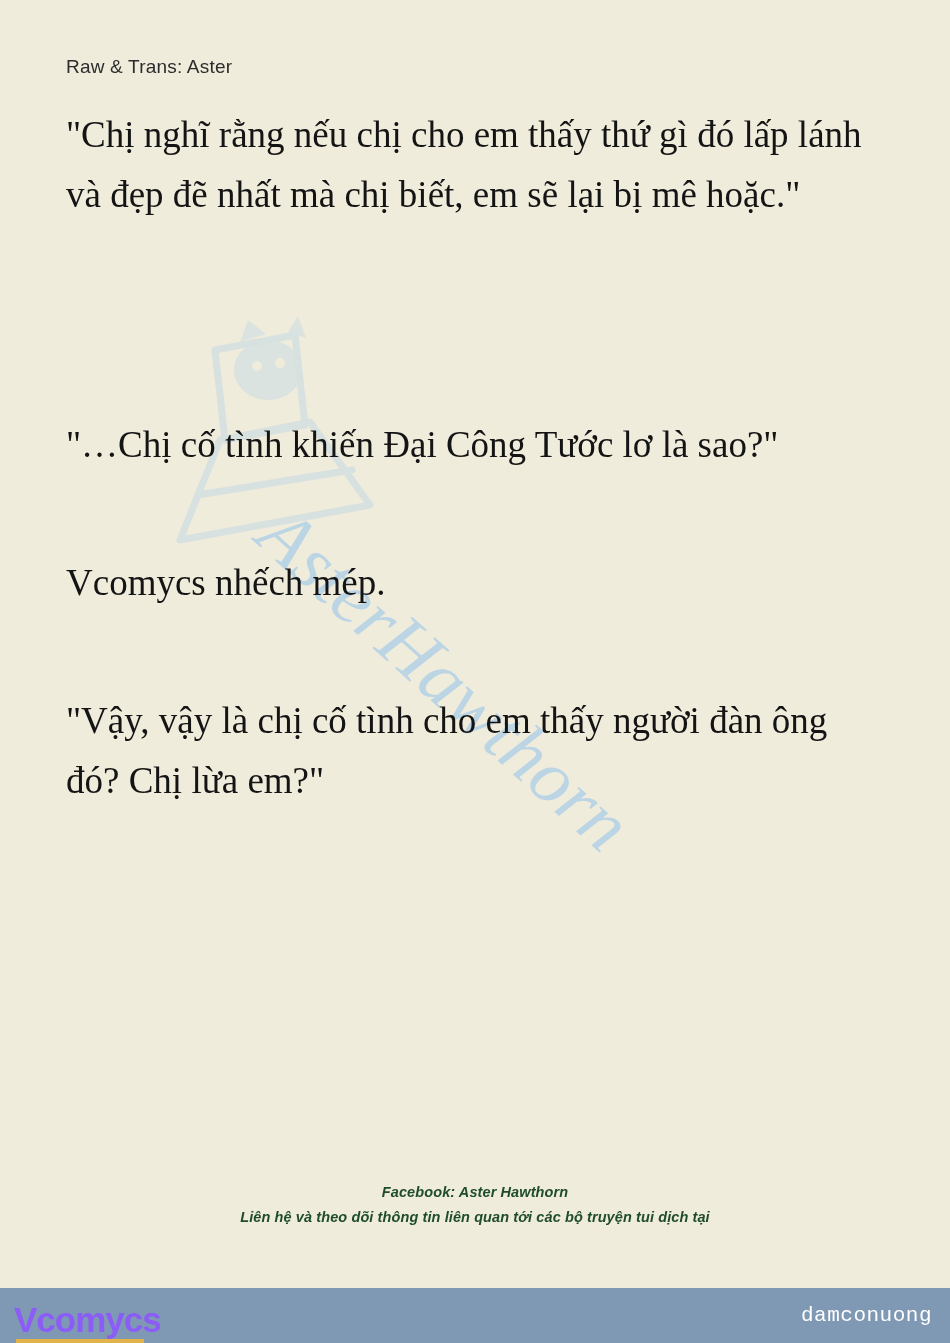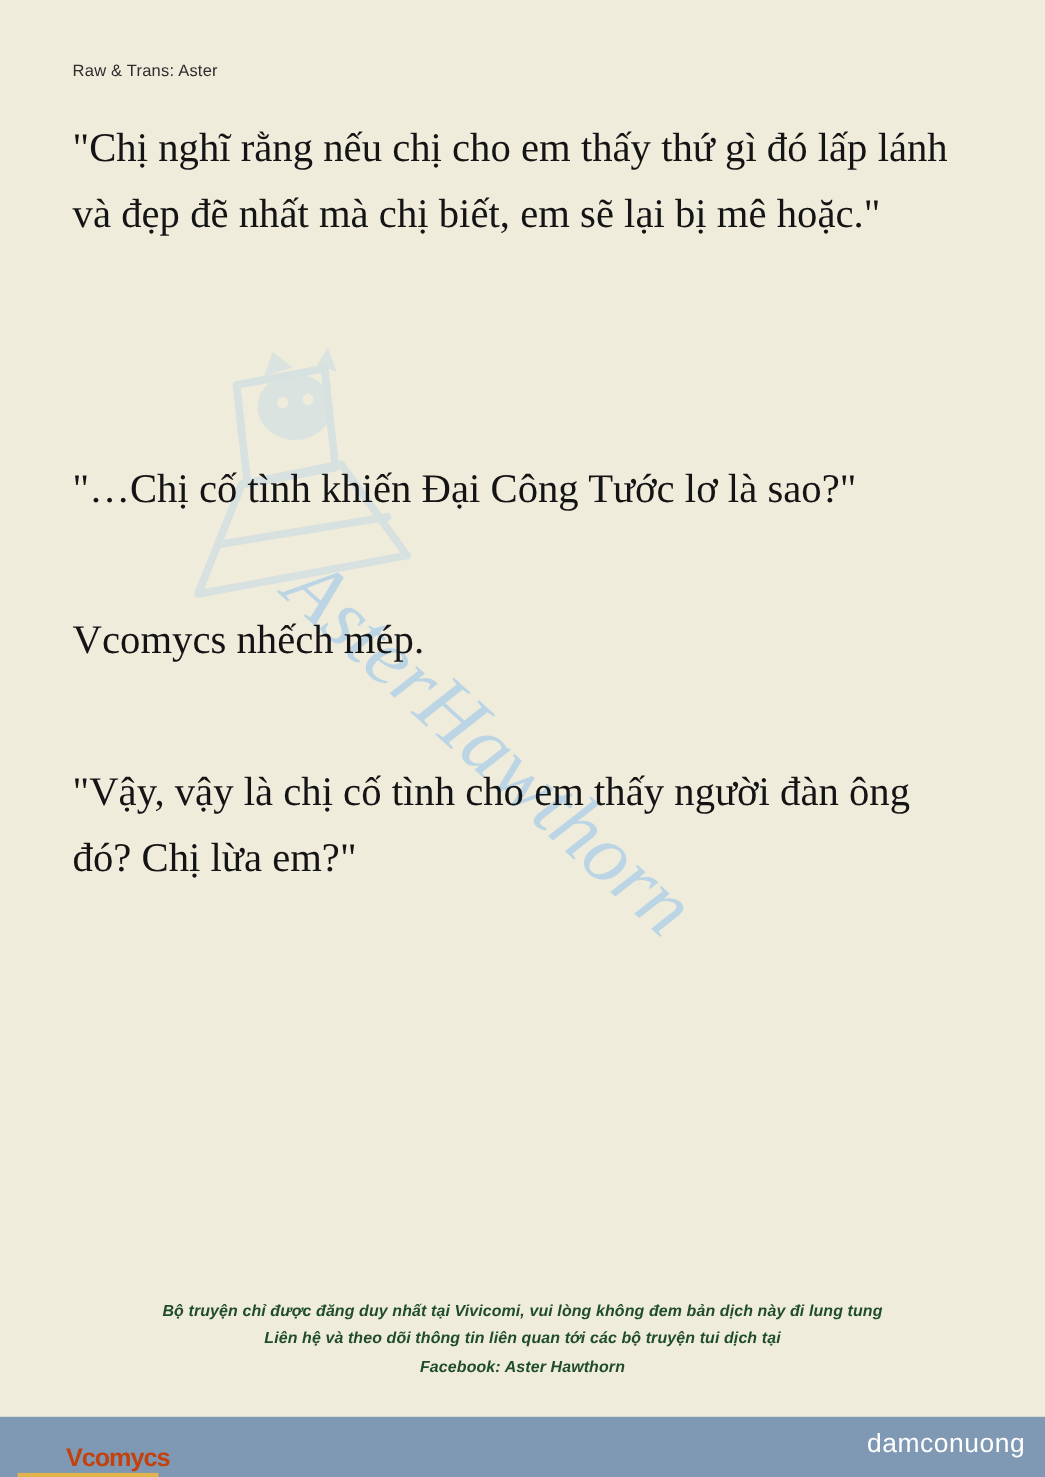--- a/index.html
+++ b/index.html
@@ -18,21 +18,21 @@
     position: absolute;
     inset: 0;
     background: #f0ecdc;
   }
 
   
   .credit {
     position: absolute;
     top: 56px;
     left: 66px;
-    font-size: 15px;
+    font-size: 19px;
     color: #2c2c2c;
     font-family: "Liberation Sans", sans-serif;
     letter-spacing: 0.2px;
   }
 
   
   .watermark {
     position: absolute;
     left: 120px;
     top: 290px;
@@ -116,41 +116,40 @@
     position: absolute;
     left: 14px;
     bottom: 6px;
     z-index: 4;
     display: flex;
     align-items: flex-end;
   }
   .brand-text {
     font-family: "Liberation Sans", sans-serif;
     font-weight: bold;
-    font-size: 23px;
-    color: #c2410c;
+    font-size: 35px;
+    color: #8b5cf6;
     letter-spacing: -1px;
     line-height: 1;
     position: relative;
-    margin-left: 46px;
   }
   .brand-underline {
     position: absolute;
     left: 2px;
     bottom: -6px;
     width: 128px;
     height: 4px;
     background: #e2b34a;
   }
   .site-label {
     position: absolute;
     right: 18px;
     bottom: 16px;
-    font-family: Liberation Sans, sans-serif;
-    font-size: 24px;
+    font-family: Liberation Mono, monospace;
+    font-size: 21px;
     color: #ffffff;
     letter-spacing: 0.5px;
     z-index: 4;
   }
 </style>
 </head>
 <body>
 
 <div class="page">
 
@@ -181,23 +180,22 @@
     <div class="gap-1"></div>
     <div class="gap-2"></div>
     <p class="para">"…Chị cố tình khiến Đại Công Tước lơ là sao?"</p>
     <div class="gap-3"></div>
     <p class="para">Vcomycs nhếch mép.</p>
     <div class="gap-4"></div>
     <p class="para">"Vậy, vậy là chị cố tình cho em thấy người đàn ông đó? Chị lừa em?"</p>
   </div>
 
   <div class="footer-notes">
-    <div>Bộ truyện chỉ được đăng duy nhất tại Vivicomi, vui lòng không đem bản dịch này đi lung tung</div>
+    <div>Facebook: Aster Hawthorn</div>
     <div>Liên hệ và theo dõi thông tin liên quan tới các bộ truyện tui dịch tại</div>
-    <div>Facebook: Aster Hawthorn</div>
   </div>
 
   <div class="bottom-bar"></div>
 
   <div class="brand">
     <div class="brand-text">Vcomycs</div>
     <div class="brand-underline"></div>
   </div>
 
   <div class="site-label">damconuong</div>

